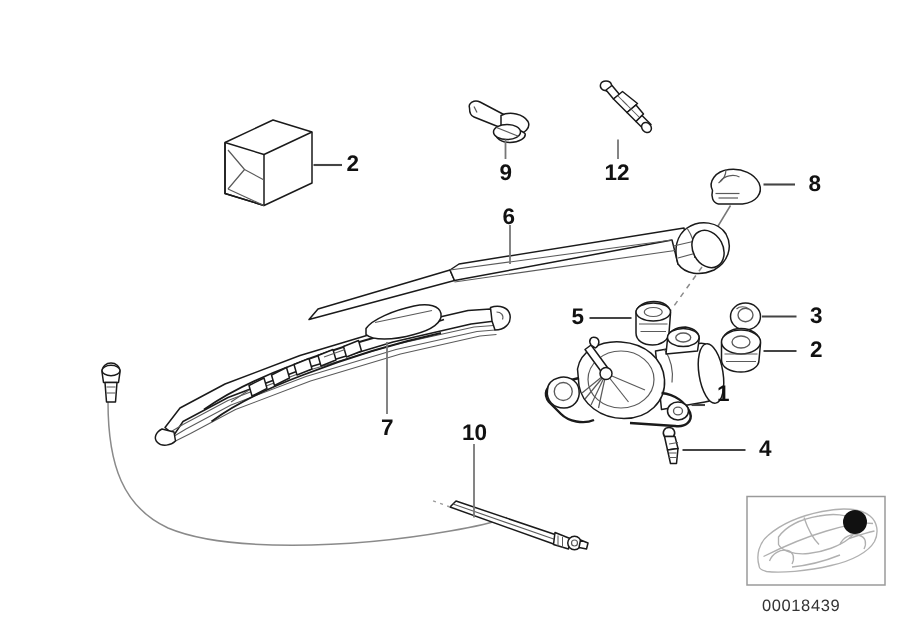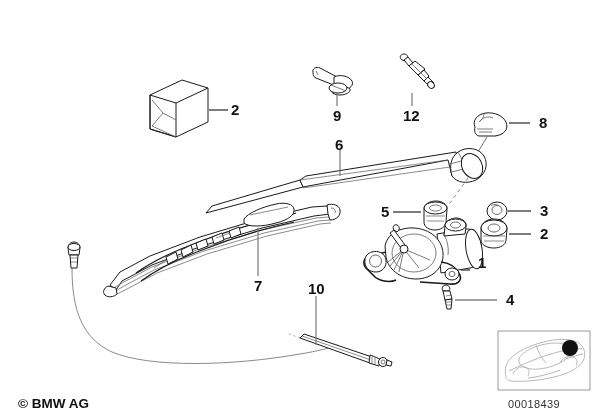--- a/index.html
+++ b/index.html
@@ -286,16 +286,15 @@
   <div class="callout" style="left:506px; top:292px;">4</div>
   <div class="callout" style="left:381px; top:204px;">5</div>
   <div class="callout" style="left:335px; top:137px;">6</div>
   <div class="callout" style="left:254px; top:278px;">7</div>
   <div class="callout" style="left:539px; top:115px;">8</div>
   <div class="callout" style="left:333px; top:108px;">9</div>
   <div class="callout" style="left:308px; top:281px;">10</div>
   <div class="callout" style="left:231px; top:102px;">2</div>
   <div class="callout" style="left:403px; top:108px;">12</div>
 
-  <div id="copyright">© BMW AG</div>
   <div id="part-number">00018439</div>
 
 </div>
 
 </body></html>

